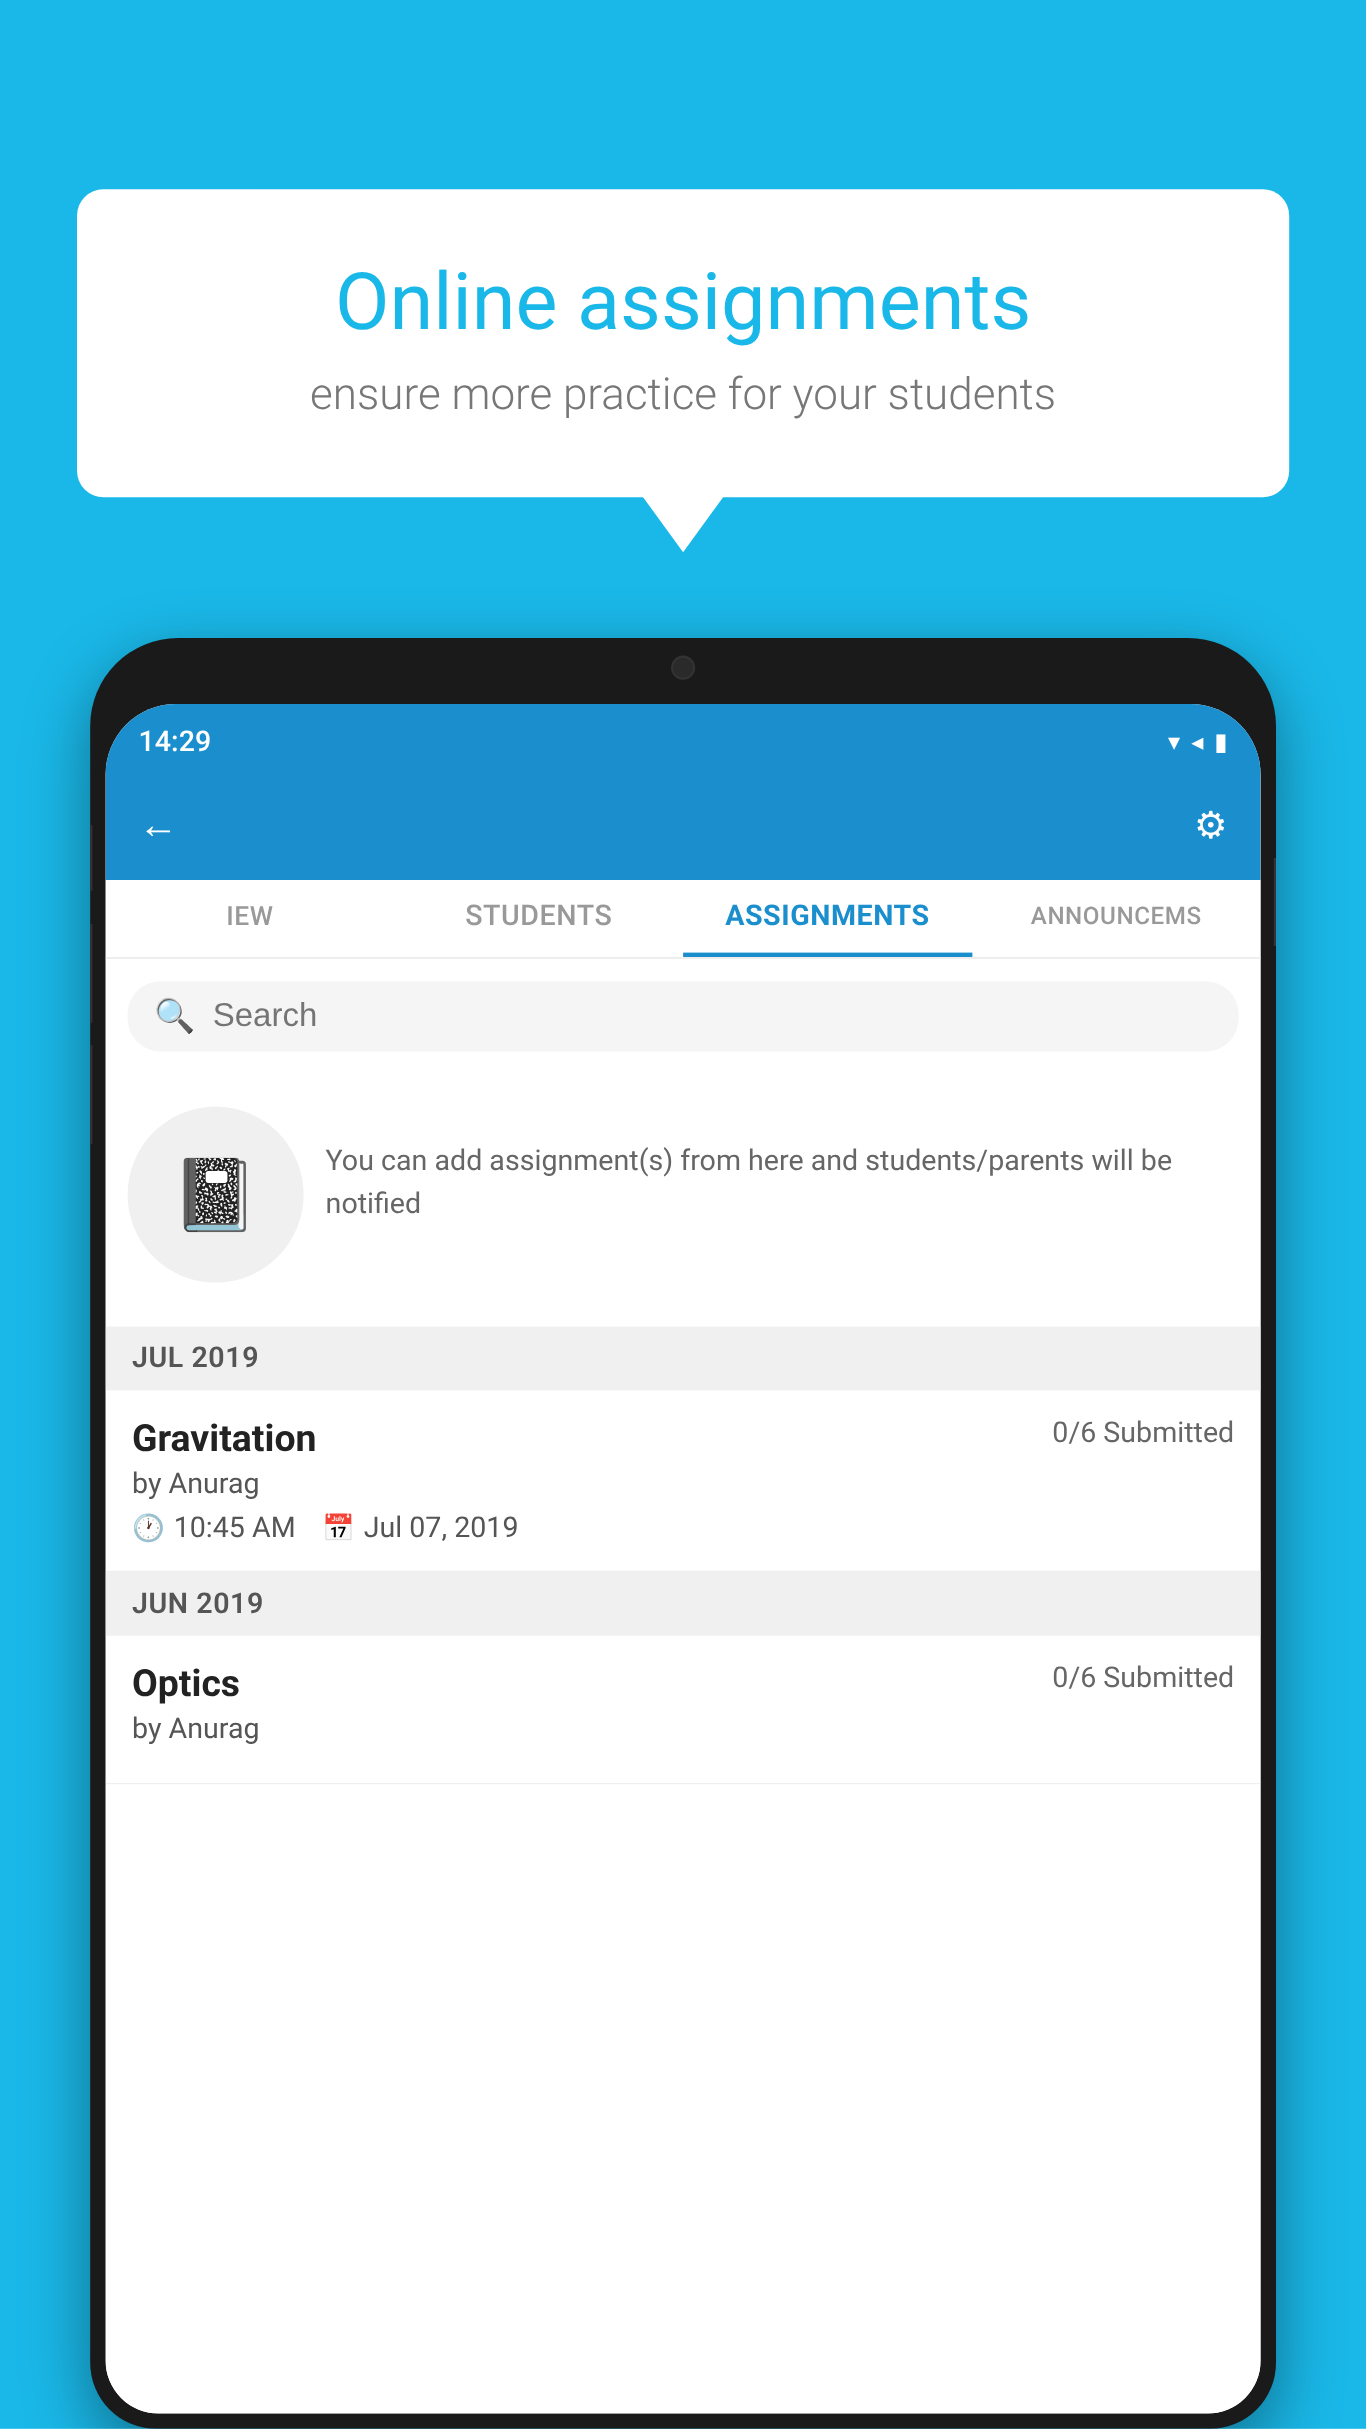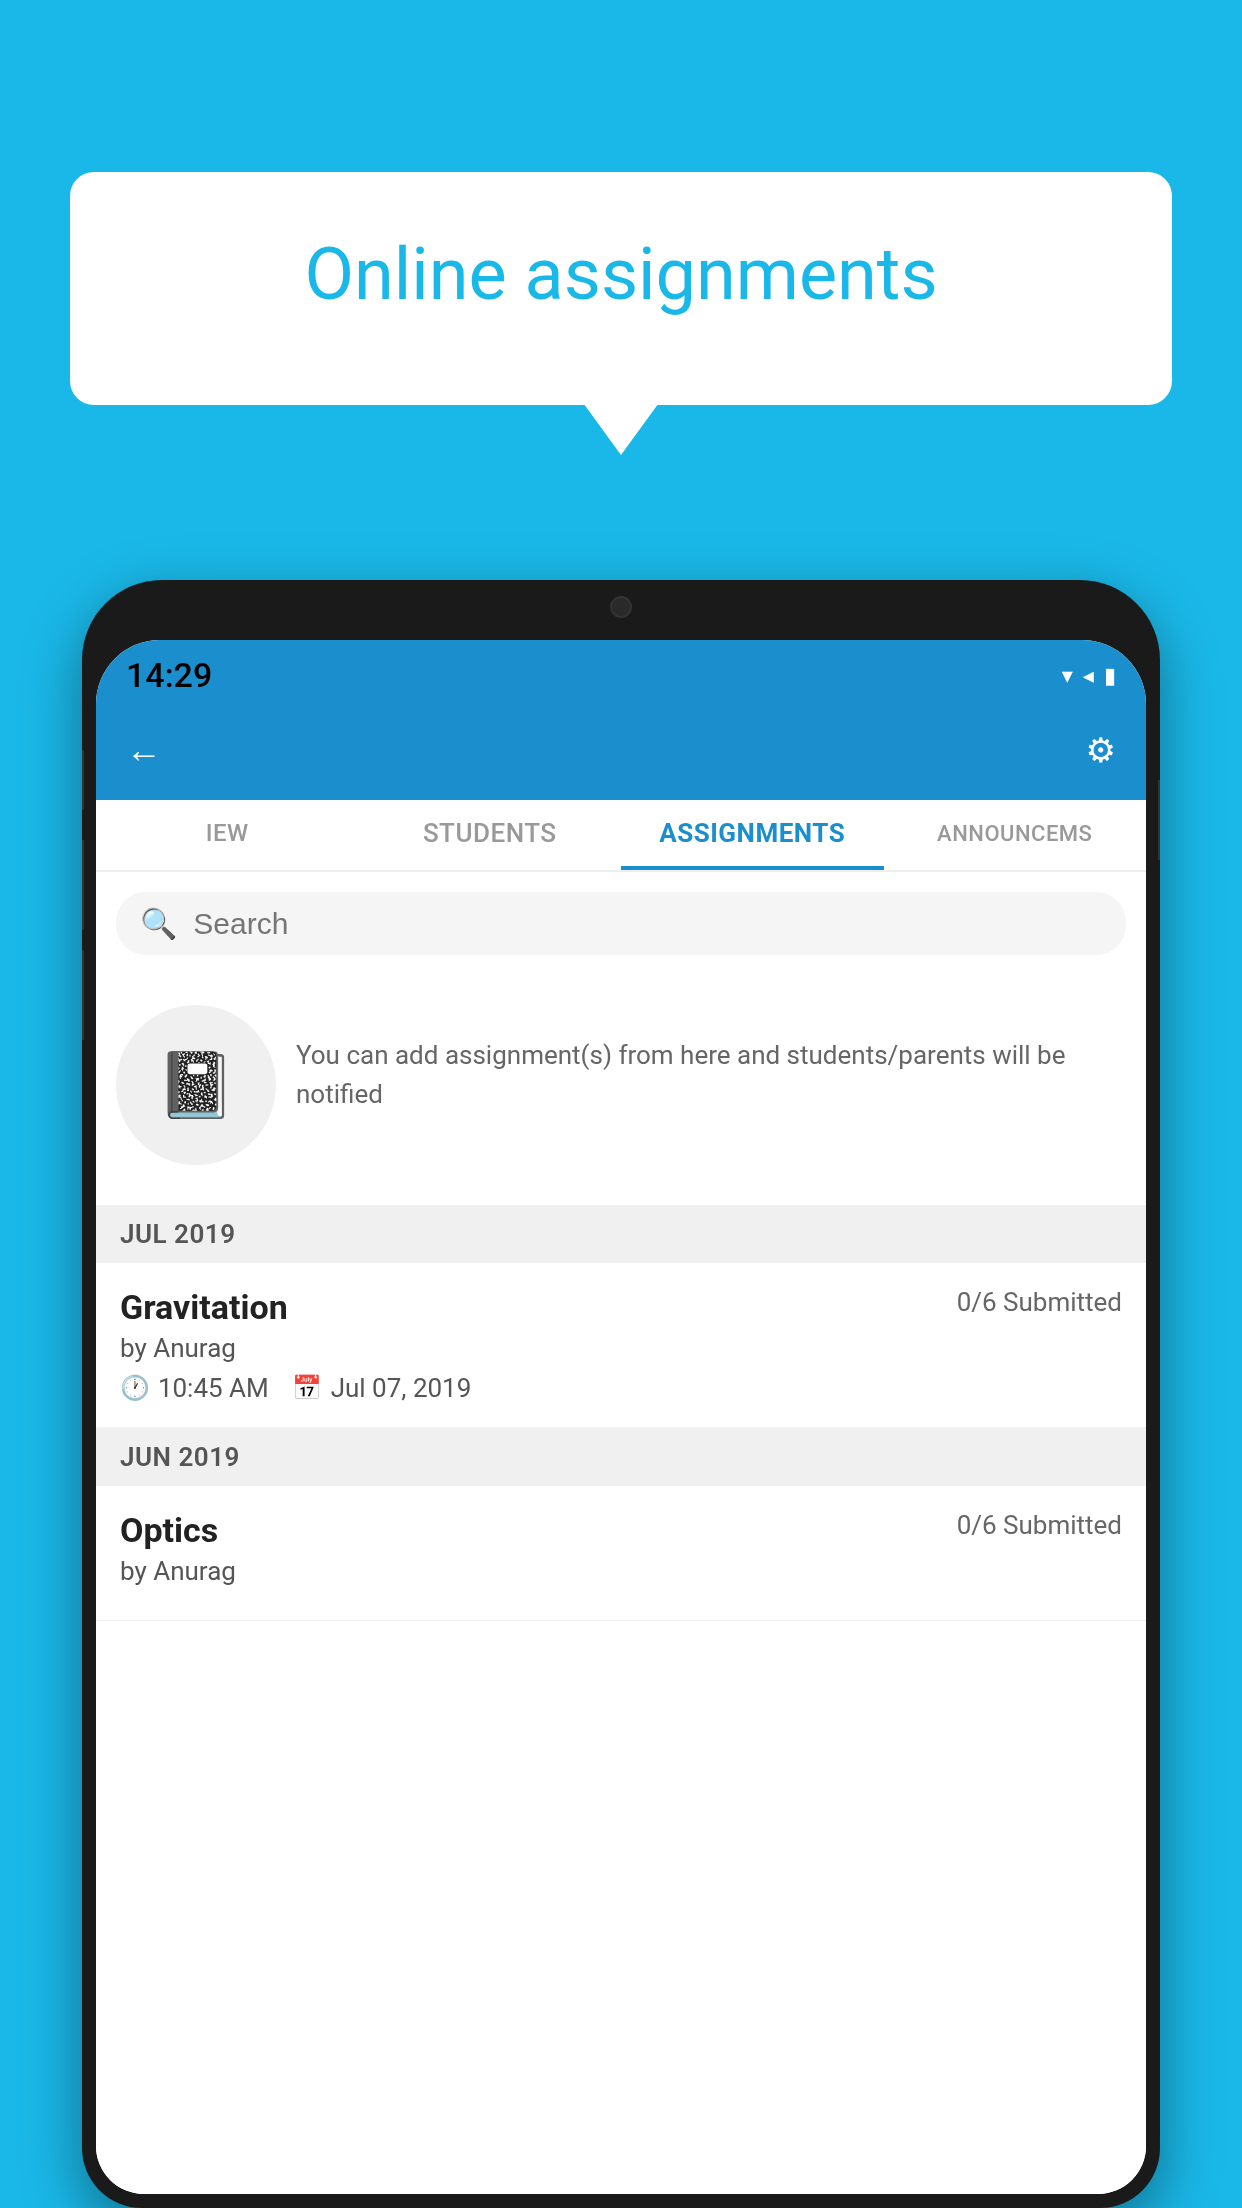--- a/index.html
+++ b/index.html
@@ -93,22 +93,22 @@
     .status-bar {
       background: #1b8fce;
       height: 60px;
       display: flex;
       align-items: center;
       justify-content: space-between;
       padding: 0 30px;
       padding-top: 10px;
     }
     .status-time {
-      color: #000000;
-      font-size: 34px;
+      color: #ffffff;
+      font-size: 26px;
       font-weight: 500;
     }
     .status-icons {
       display: flex;
       align-items: center;
       gap: 10px;
       color: white;
       font-size: 22px;
     }
 
@@ -346,20 +346,21 @@
       background: #333;
       border-radius: 4px 0 0 4px;
     }
   </style>
 </head>
 <body>
 
 <div class="speech-bubble-container">
   <div class="speech-bubble">
     <div class="speech-bubble-title">Online assignments</div>
+    <div class="speech-bubble-subtitle">ensure more practice for your students</div>
   </div>
 </div>
 
 <div class="phone-frame">
 
   <div class="phone-notch">
     <div class="phone-camera"></div>
   </div>
 
   <div class="phone-btn-right"></div>

